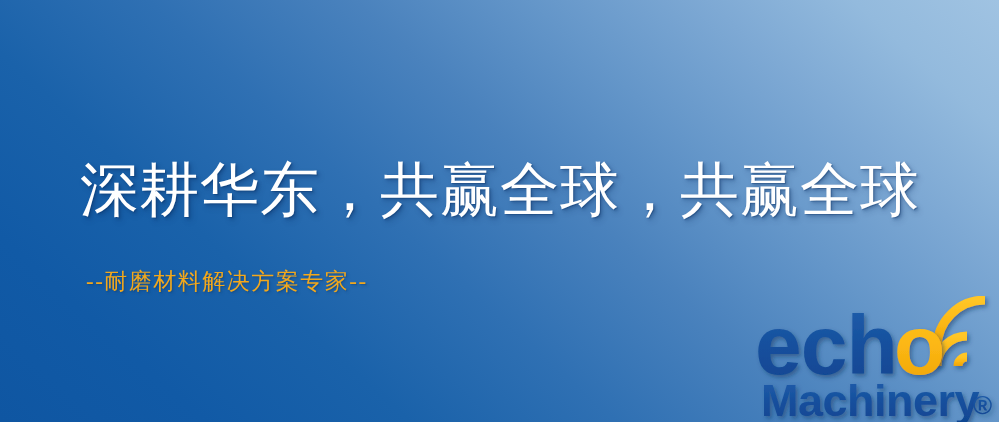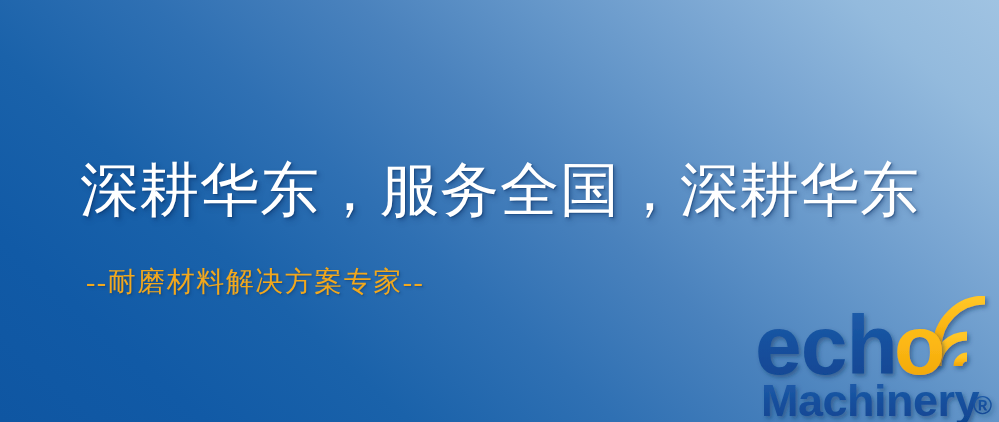--- a/index.html
+++ b/index.html
@@ -44,21 +44,21 @@
       2px 2px 3px rgba(10,45,95,0.32),
       3px 4px 6px rgba(8,40,90,0.20);
   }
 
   
   #subtitle {
     position: absolute;
     left: 86px;
     top: 268px;
     font-family: "Liberation Serif", "DejaVu Serif", serif;
-    font-size: 28px;
+    font-size: 23px;
     line-height: 28px;
     color: #f2a81c;
     letter-spacing: 1.5px;
     white-space: nowrap;
     text-shadow:
       1px 1px 1px rgba(20,60,110,0.35),
       2px 2px 3px rgba(15,55,105,0.22);
   }
 
   
@@ -80,21 +80,21 @@
   .logo-svg-text {
     font-family: "Liberation Sans", sans-serif;
     font-weight: bold;
   }
 </style>
 </head>
 <body>
 
 <div id="banner">
 
-  <div id="headline">深耕华东，服务全国，深耕华东</div>
+  <div id="headline">深耕华东，共赢全球，共赢全球</div>
 
   <div id="subtitle">--耐磨材料解决方案专家--</div>
 
   <div id="logo">
     <svg id="logo-wordmark" viewBox="0 0 257 126" xmlns="http://www.w3.org/2000/svg">
       <defs>
         <filter id="logoShadow" x="-30%" y="-30%" width="180%" height="180%">
           <feDropShadow dx="2.2" dy="2.6" stdDeviation="1.9" flood-color="#0c3464" flood-opacity="0.50"></feDropShadow>
         </filter>
         <linearGradient id="blueGrad" x1="0" y1="0" x2="0" y2="1">

